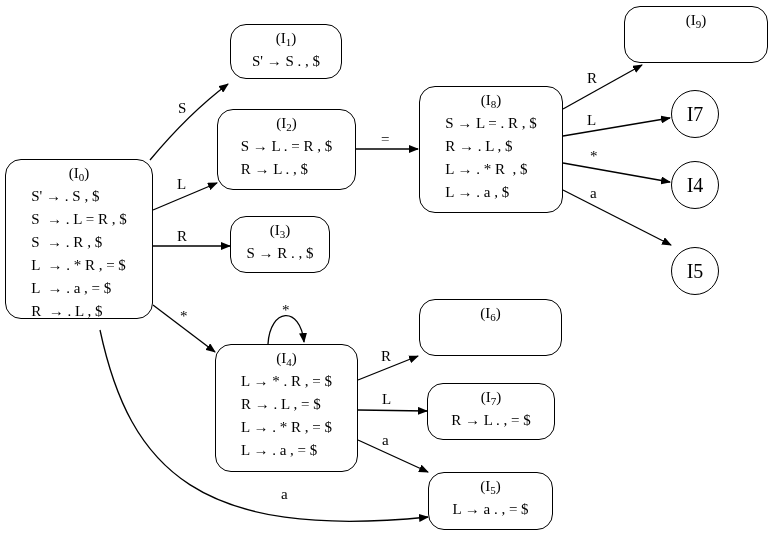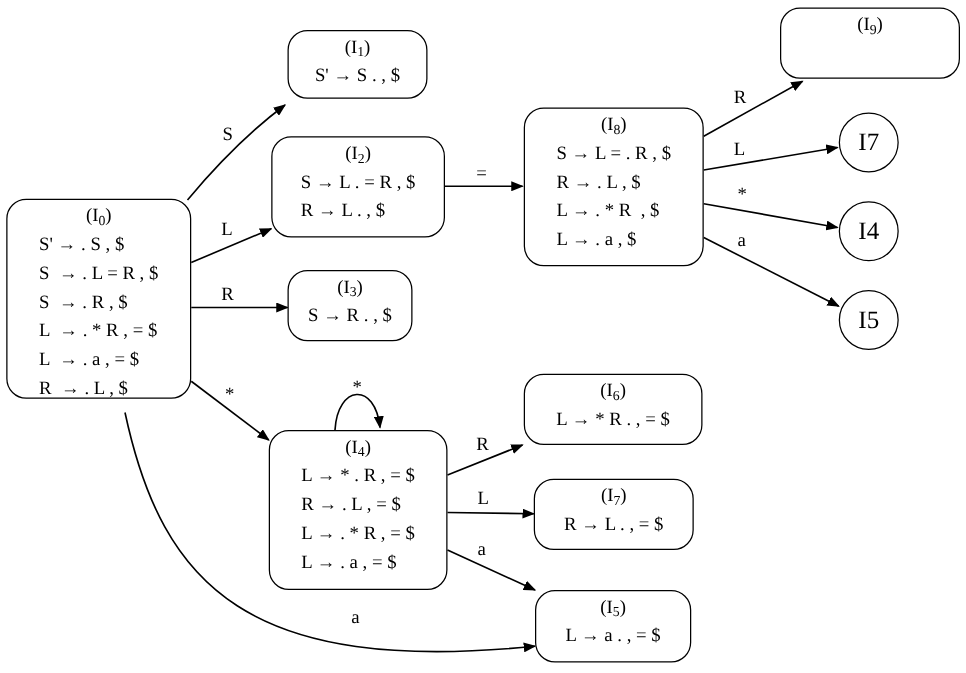--- a/index.html
+++ b/index.html
@@ -99,35 +99,34 @@
     <span class="item">L → . a , $</span>
   </span>
 </div>
 
 <div class="node" style="left:624px;top:6px;width:144px;height:57px;">
   <span class="title"><span>(I</span><sub>9</sub><span>)</span></span>
 </div>
 
 <div class="circ" style="left:671px;top:90px;width:48px;height:48px;">I7</div>
 <div class="circ" style="left:671px;top:161px;width:48px;height:48px;">I4</div>
-<div class="circ" style="left:671px;top:232px;width:48px;height:48px;text-align:center;">I5</div>
+<div class="circ" style="left:671px;top:247px;width:48px;height:48px;text-align:center;">I5</div>
 
 <div class="node" style="left:215px;top:344px;width:143px;height:128px;">
   <span class="title"><span>(I</span><sub>4</sub><span>)</span></span>
   <span class="items">
     <span class="item">L → * . R , = $</span>
     <span class="item">R → . L , = $</span>
     <span class="item">L → . * R , = $</span>
     <span class="item">L → . a , = $</span>
   </span>
 </div>
 
 <div class="node" style="left:419px;top:299px;width:143px;height:57px;">
   <span class="title"><span>(I</span><sub>6</sub><span>)</span></span>
-  <span class="items"><span class="item">L → * R . , = $</span></span>
 </div>
 
 <div class="node" style="left:427px;top:383px;width:128px;height:57px;">
   <span class="title"><span>(I</span><sub>7</sub><span>)</span></span>
   <span class="items"><span class="item">R → L . , = $</span></span>
 </div>
 
 <div class="node" style="left:428px;top:472px;width:125px;height:58px;">
   <span class="title"><span>(I</span><sub>5</sub><span>)</span></span>
   <span class="items"><span class="item">L → a . , = $</span></span>

